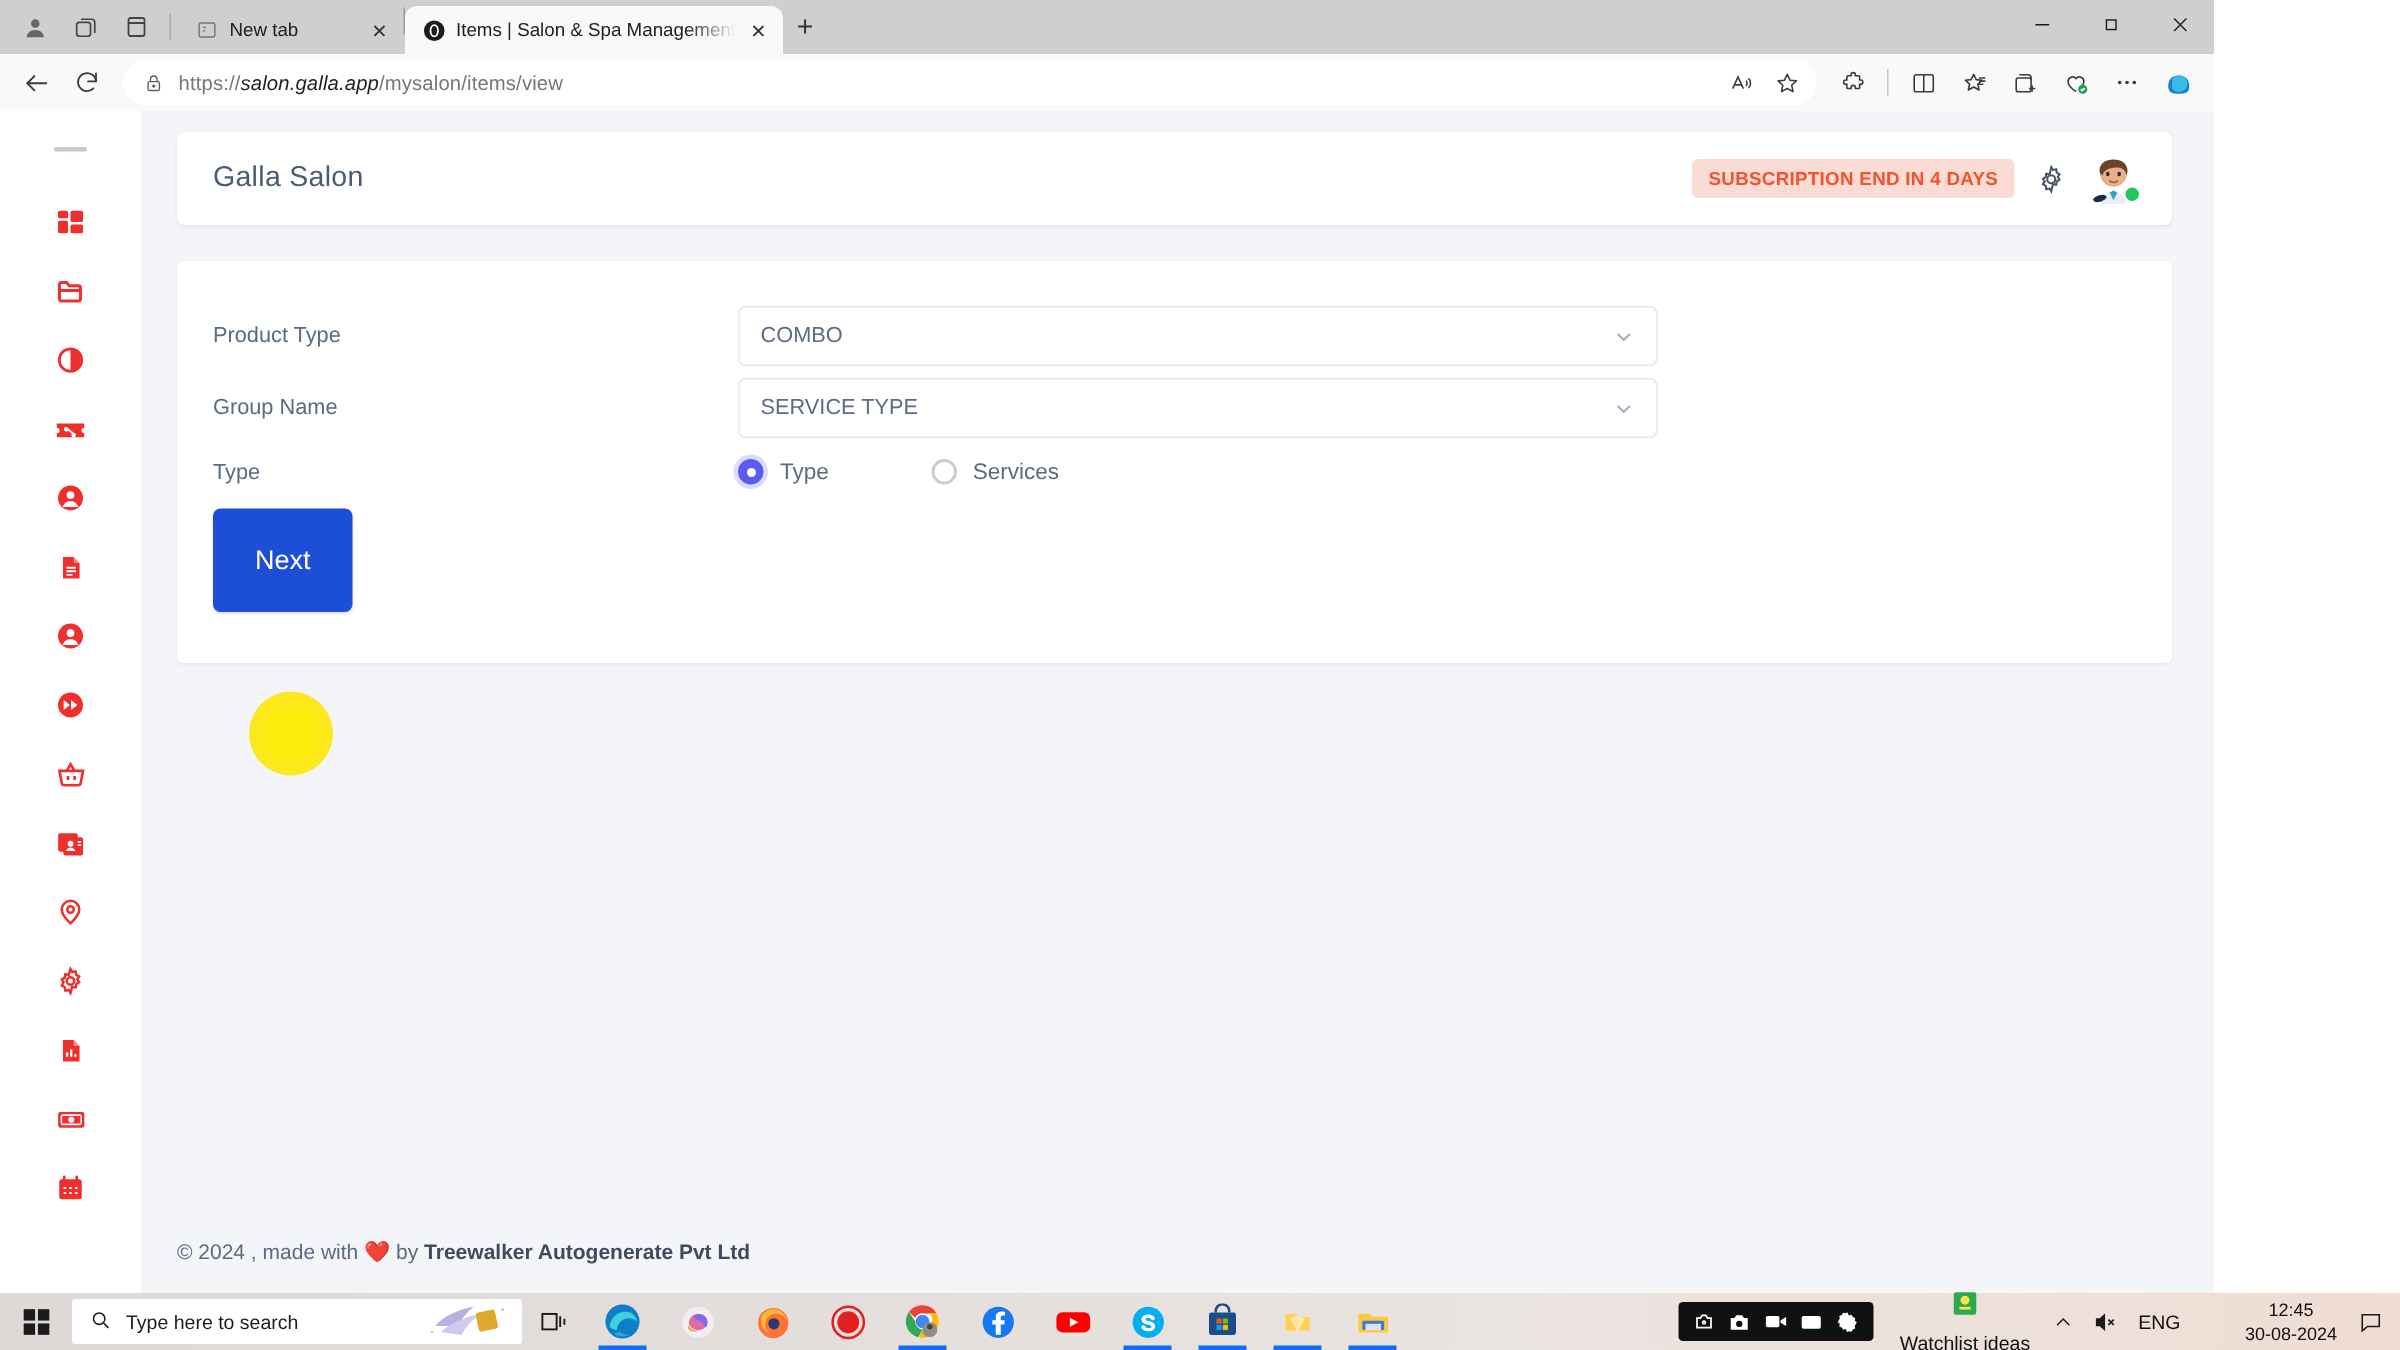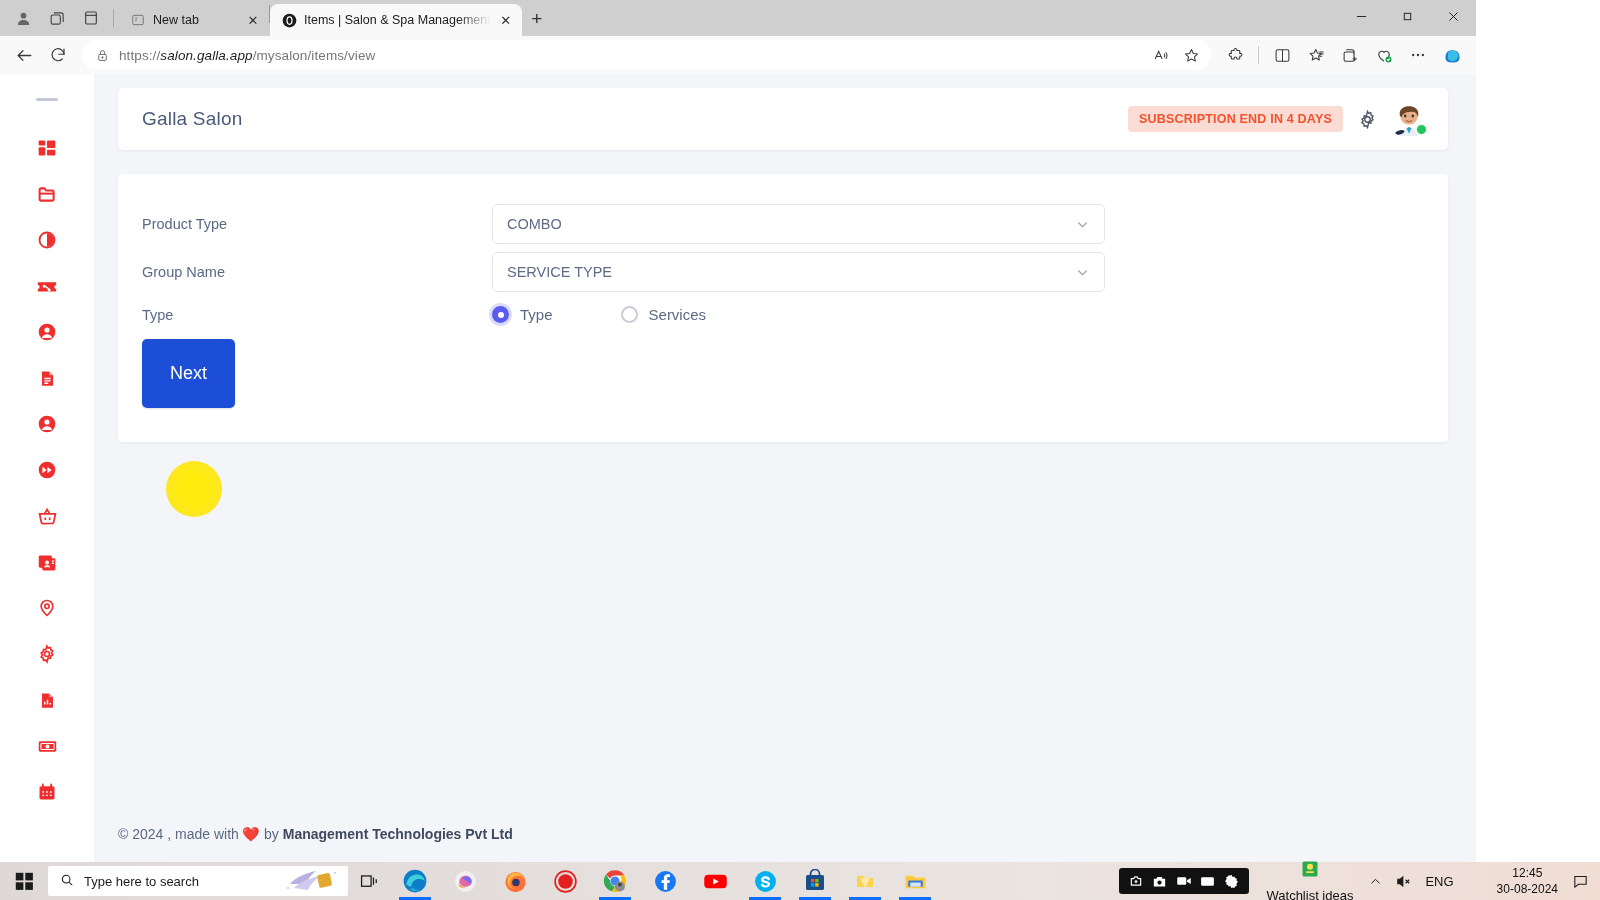--- a/index.html
+++ b/index.html
@@ -511,21 +511,21 @@
 
         <div class="btn-row">
           <button class="btn-next">Next</button>
         </div>
       </div>
 
       <div class="footer">
         <span>© 2024 , made with</span>
         <span>❤️</span>
         <span>by</span>
-        <b>Management Technologies Pvt Ltd</b>
+        <b>Treewalker Autogenerate Pvt Ltd</b>
       </div>
     </div>
 
     <div class="click-ripple"></div>
   </div>
 </div>
 
 <div class="taskbar">
   <div class="start-btn">
     <svg width="19" height="19" viewBox="0 0 24 24" fill="#1b1b1b">

